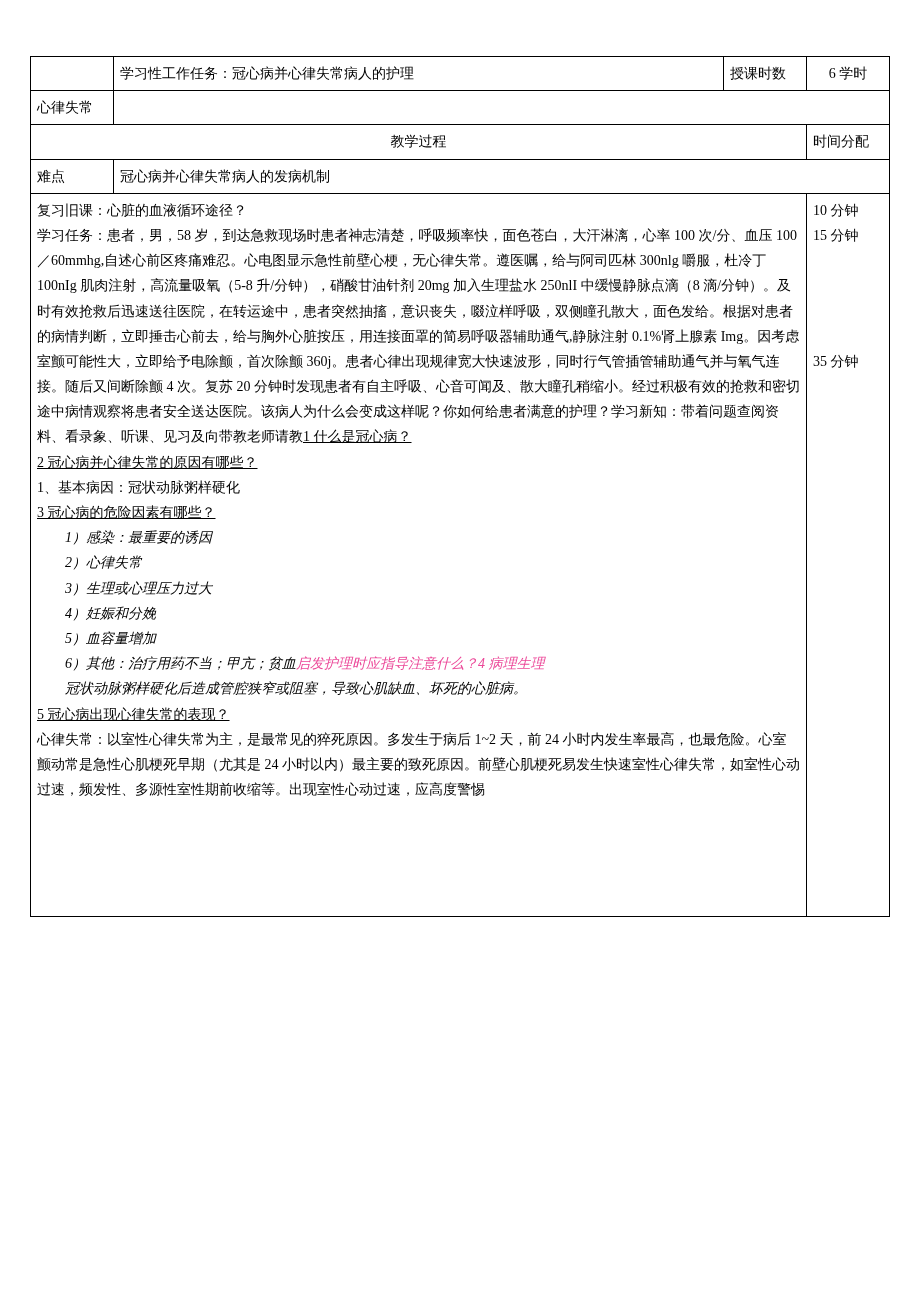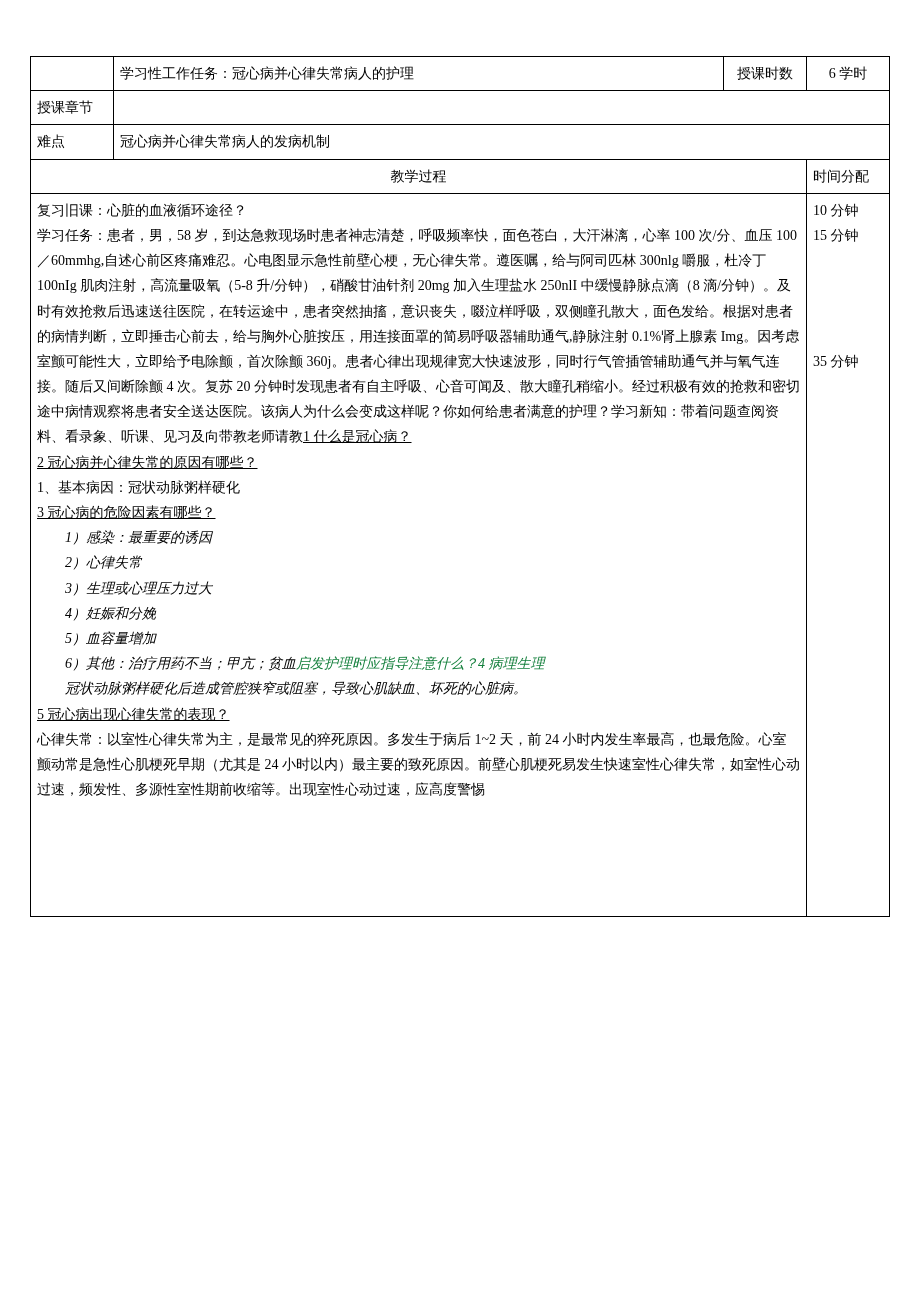--- a/index.html
+++ b/index.html
@@ -19,56 +19,56 @@
     border-collapse: collapse;
     width: 100%;
     margin-top: 16px;
   }
   table.main td {
     border: 1px solid #000;
     padding: 4px 6px;
     vertical-align: top;
   }
   .red { color: #000000; text-decoration: underline; }
-  .blue { color: #15803d; }
+  .blue { color: #ec4899; }
   .centered { text-align: center; }
   .process-label { text-align: center; padding-top: 18px; padding-bottom: 6px; }
   .indent1 { padding-left: 2em; display: block; font-style: italic; }
   .body-cell { padding: 6px 8px; }
   .q-line { margin: 0; }
 </style>
 </head>
 <body>
 
 <div class="page">
 <table class="main">
 
   <tbody>
         <tr>
     <td style="width:70px;"></td>
     <td>学习性工作任务：冠心病并心律失常病人的护理</td>
-    <td style="width:70px;text-align:center;">授课时数</td>
+    <td style="width:70px;">授课时数</td>
     <td style="width:70px;text-align:center;" class="centered">6 学时</td>
   </tr>
 
   <tr>
-    <td>授课章节</td>
+    <td>心律失常</td>
     <td colspan="3"></td>
   </tr>
 
 
 
   <tr>
-    <td>难点</td>
-    <td colspan="3">冠心病并心律失常病人的发病机制</td>
+    <td colspan="3" class="process-label">教学过程</td>
+    <td>时间分配</td>
   </tr>
 
   <tr>
-    <td colspan="3" class="process-label">教学过程</td>
-    <td>时间分配</td>
+    <td>难点</td>
+    <td colspan="3">冠心病并心律失常病人的发病机制</td>
   </tr>
 
   <tr>
     <td colspan="3" class="body-cell">
 
       <p class="q-line">
         <span>复习旧课：</span><span>心脏的血液循环途径？</span>
       </p>
 
       <p class="q-line">

